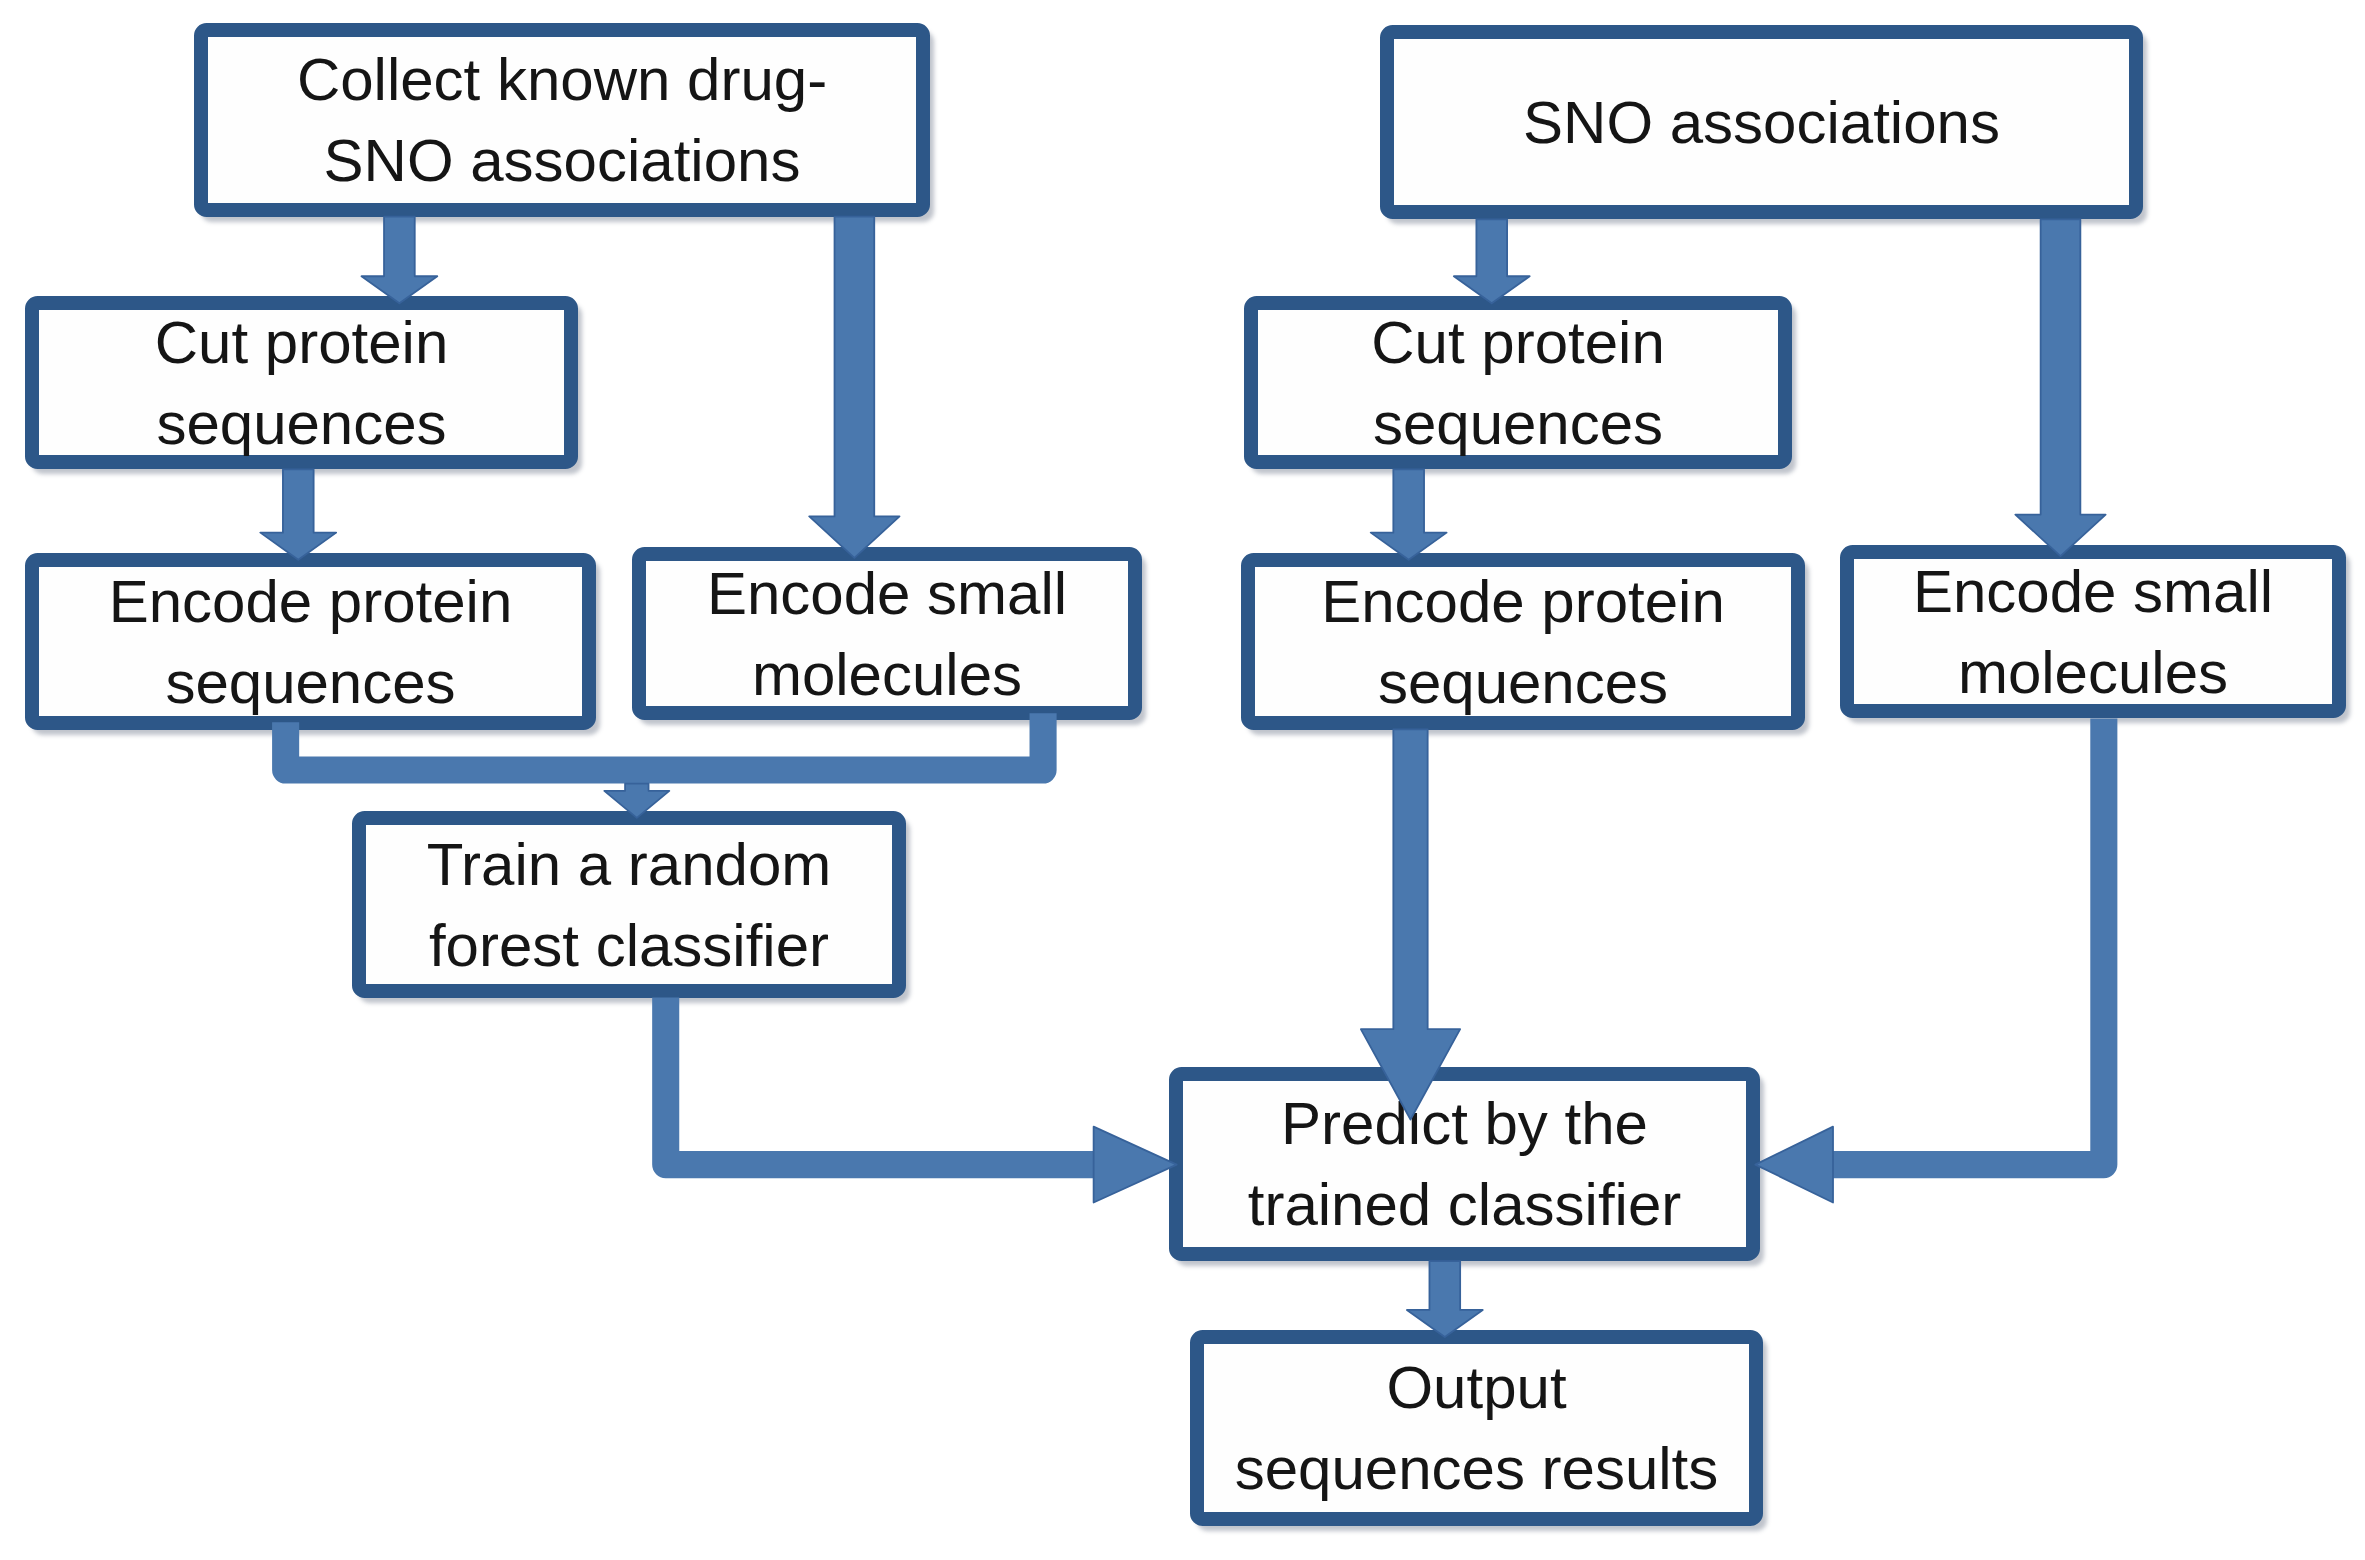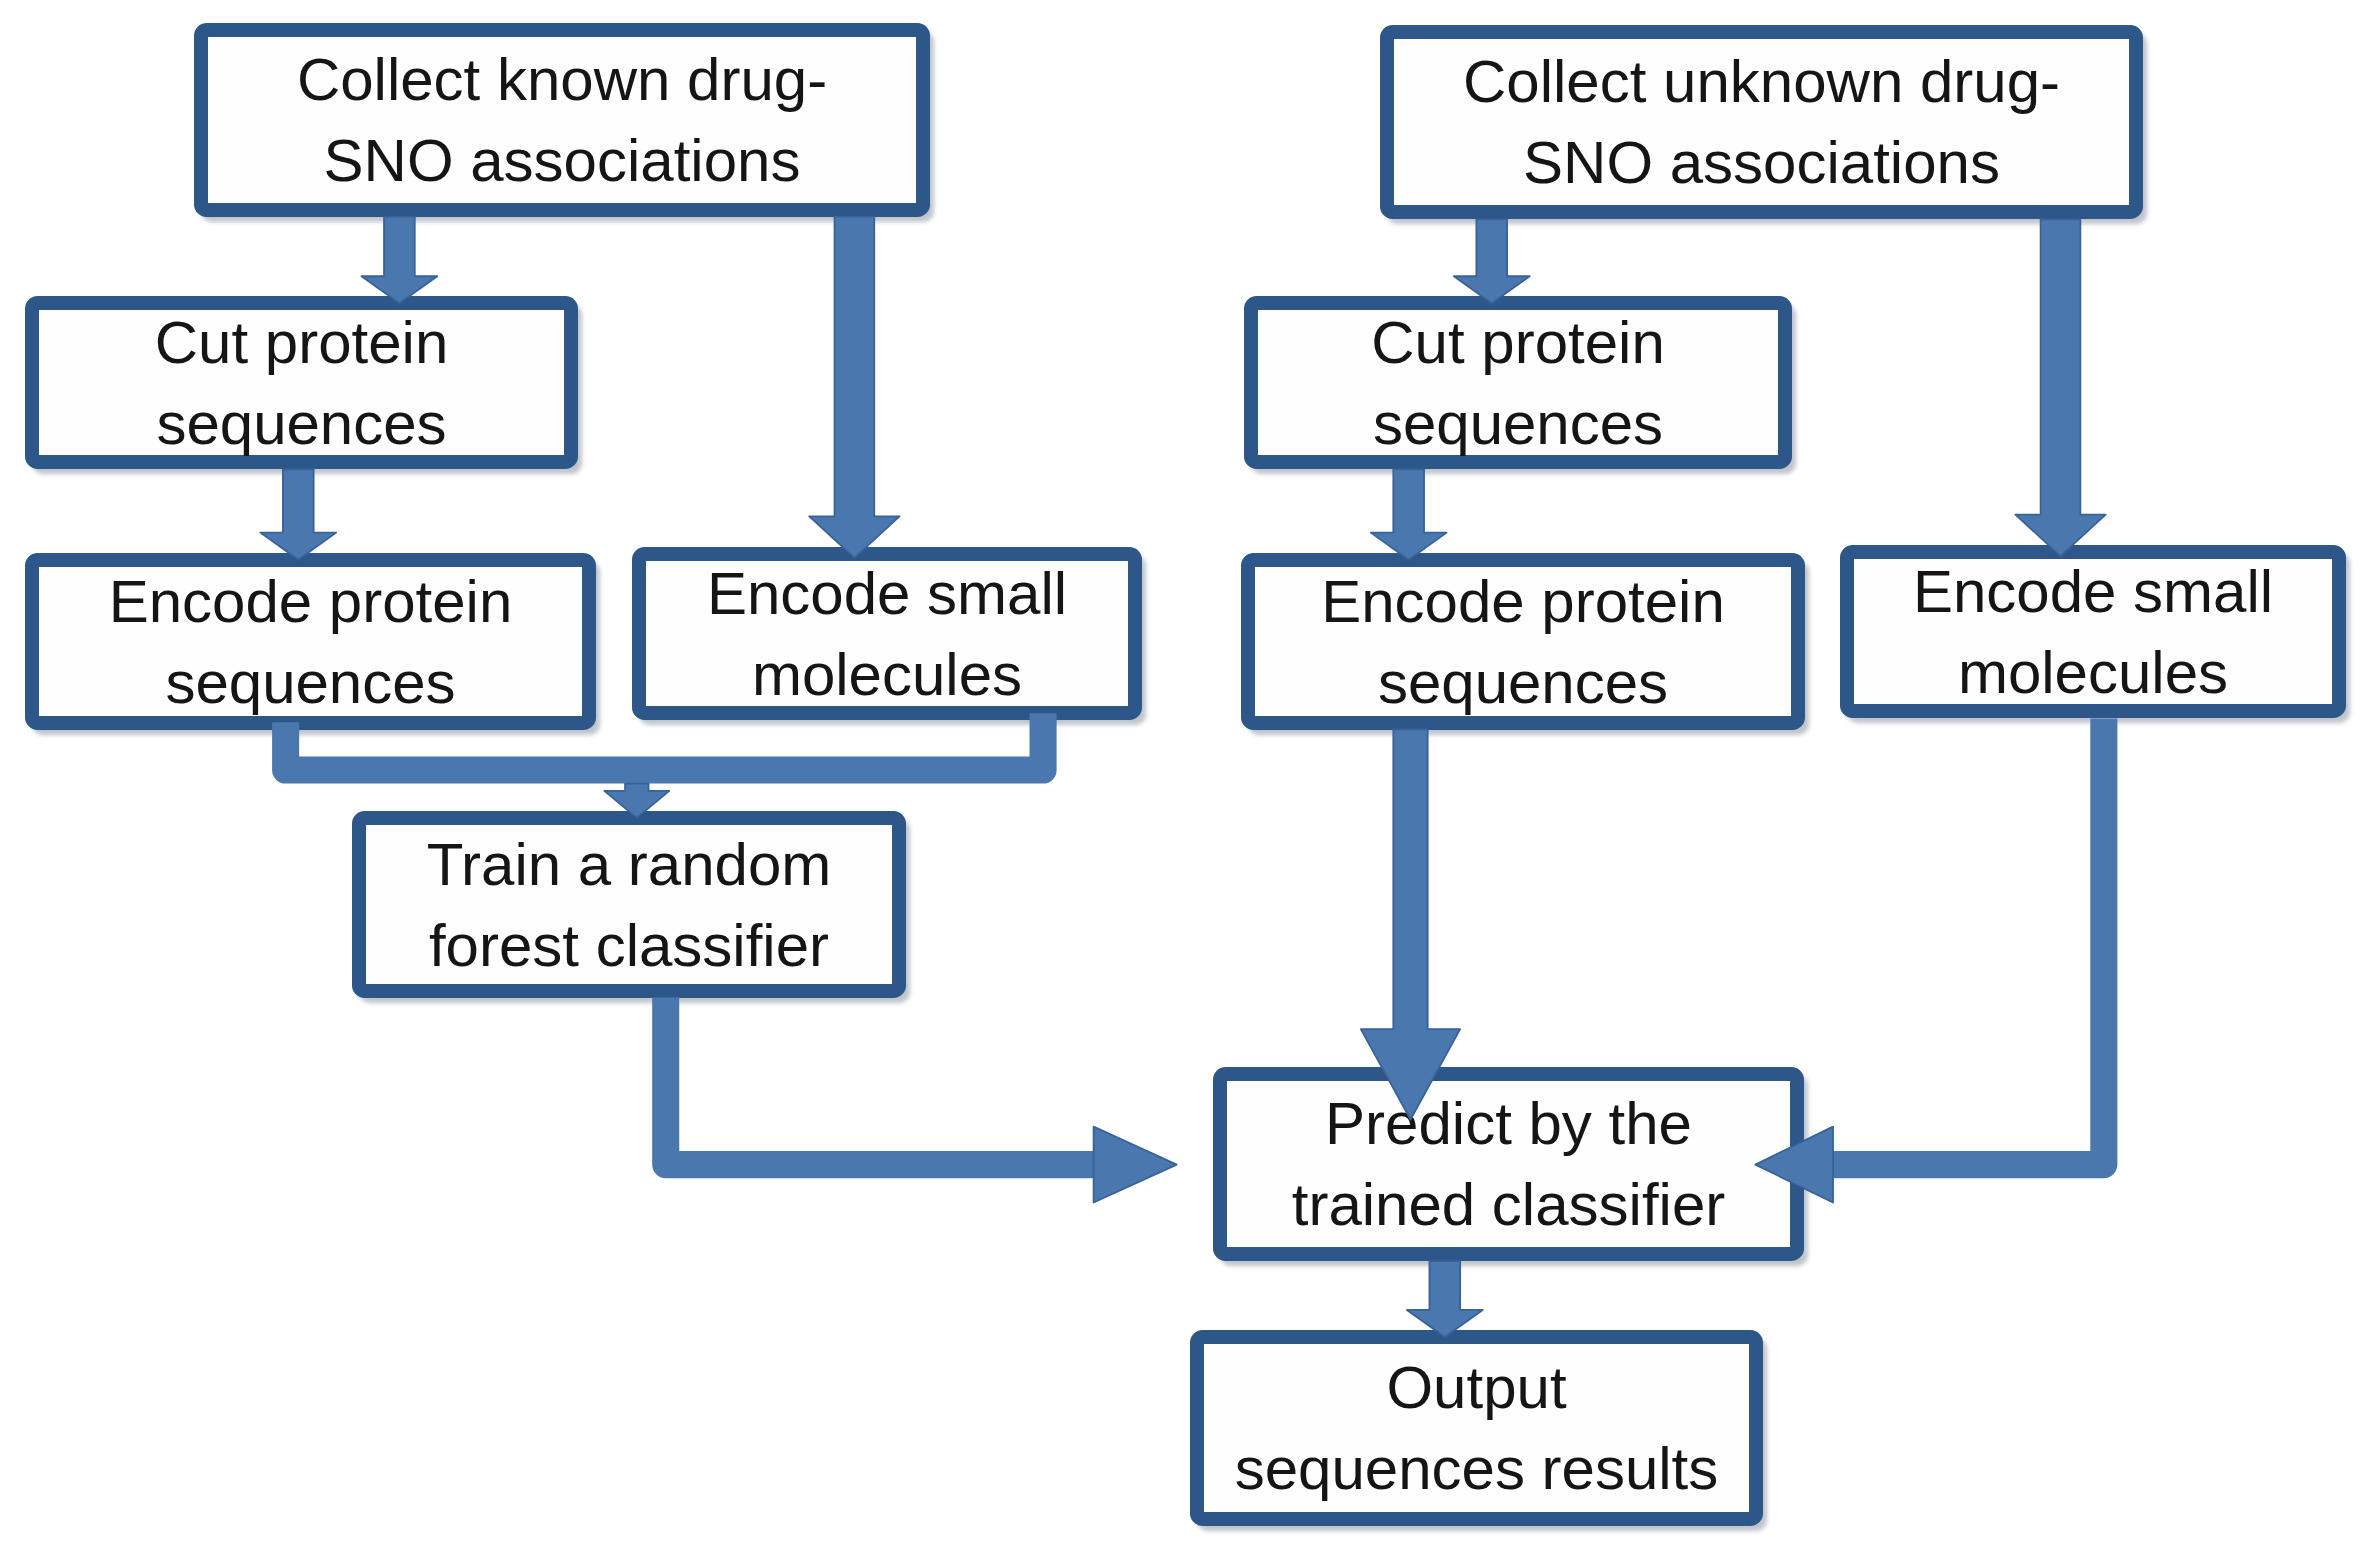--- a/index.html
+++ b/index.html
@@ -40,21 +40,21 @@
   
   #n-collect-known       {left:194px; top:22.6px;  width:736px; height:194px;}
   #n-cut-left            {left:25px;  top:296px; width:553px; height:173px;}
   #n-encode-protein-left {left:25px;  top:553px; width:571px; height:177px;}
   #n-encode-small-left   {left:632px; top:547px; width:510px; height:173px;}
   #n-train               {left:352px; top:811px; width:554px; height:187px;}
   #n-collect-unknown     {left:1380px;top:25px;  width:763px; height:194px;}
   #n-cut-right           {left:1244px;top:296px; width:548px; height:173px;}
   #n-encode-protein-right{left:1241px;top:553px; width:564px; height:177px;}
   #n-encode-small-right  {left:1840px;top:545px; width:506px; height:173px;}
-  #n-predict             {left:1213px;top:1067px;width:591px; height:194px;}
+  #n-predict             {left:1169px;top:1067px;width:591px; height:194px;}
   #n-output              {left:1190px;top:1330px;width:573px; height:196px;text-align:right;}
   .fill-arrow{fill:var(--arrow-fill);stroke:var(--arrow-edge);stroke-width:2;stroke-linejoin:round;}
   .line-arrow{fill:none;stroke:var(--arrow-fill);stroke-width:30;stroke-linejoin:round;stroke-linecap:butt;}
   .head{fill:var(--arrow-fill);stroke:var(--arrow-edge);stroke-width:2;stroke-linejoin:round;}
 </style>
 </head>
 <body>
 
 <div class="canvas">
 
@@ -105,21 +105,20 @@
     <span>Encode small</span>
     <span>molecules</span>
   </div>
 
   <div class="node" id="n-train">
     <span>Train a random</span>
     <span>forest classifier</span>
   </div>
 
   <div class="node" id="n-collect-unknown">
-    <span>Collect unknown drug-</span>
     <span>SNO associations</span>
   </div>
 
   <div class="node" id="n-cut-right">
     <span>Cut protein</span>
     <span>sequences</span>
   </div>
 
   <div class="node" id="n-encode-protein-right">
     <span>Encode protein</span>

